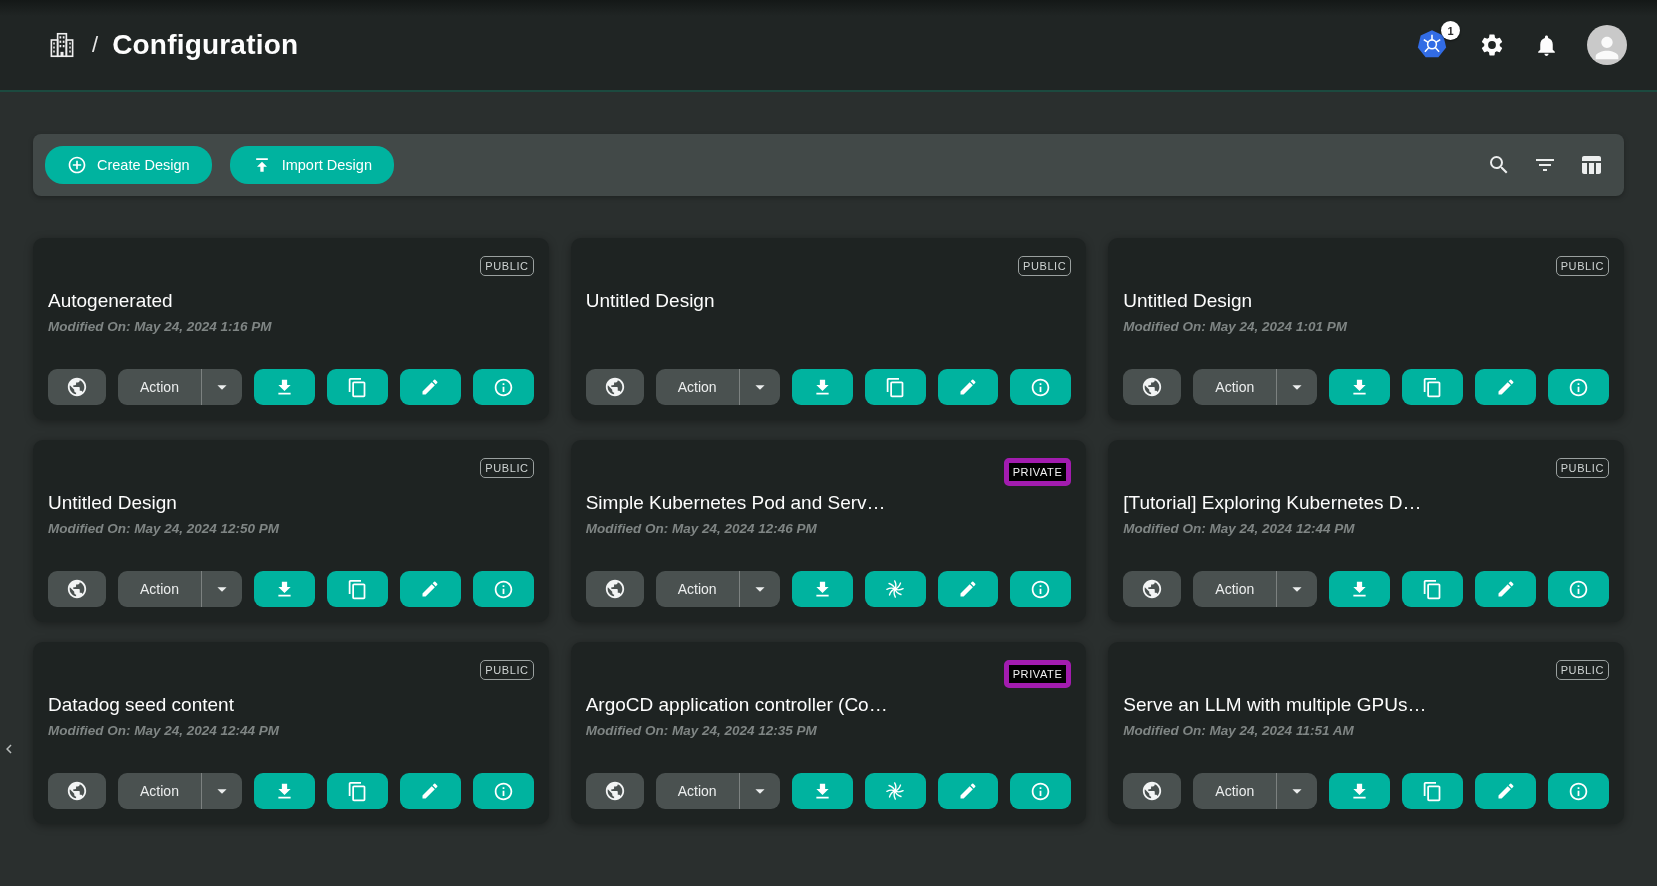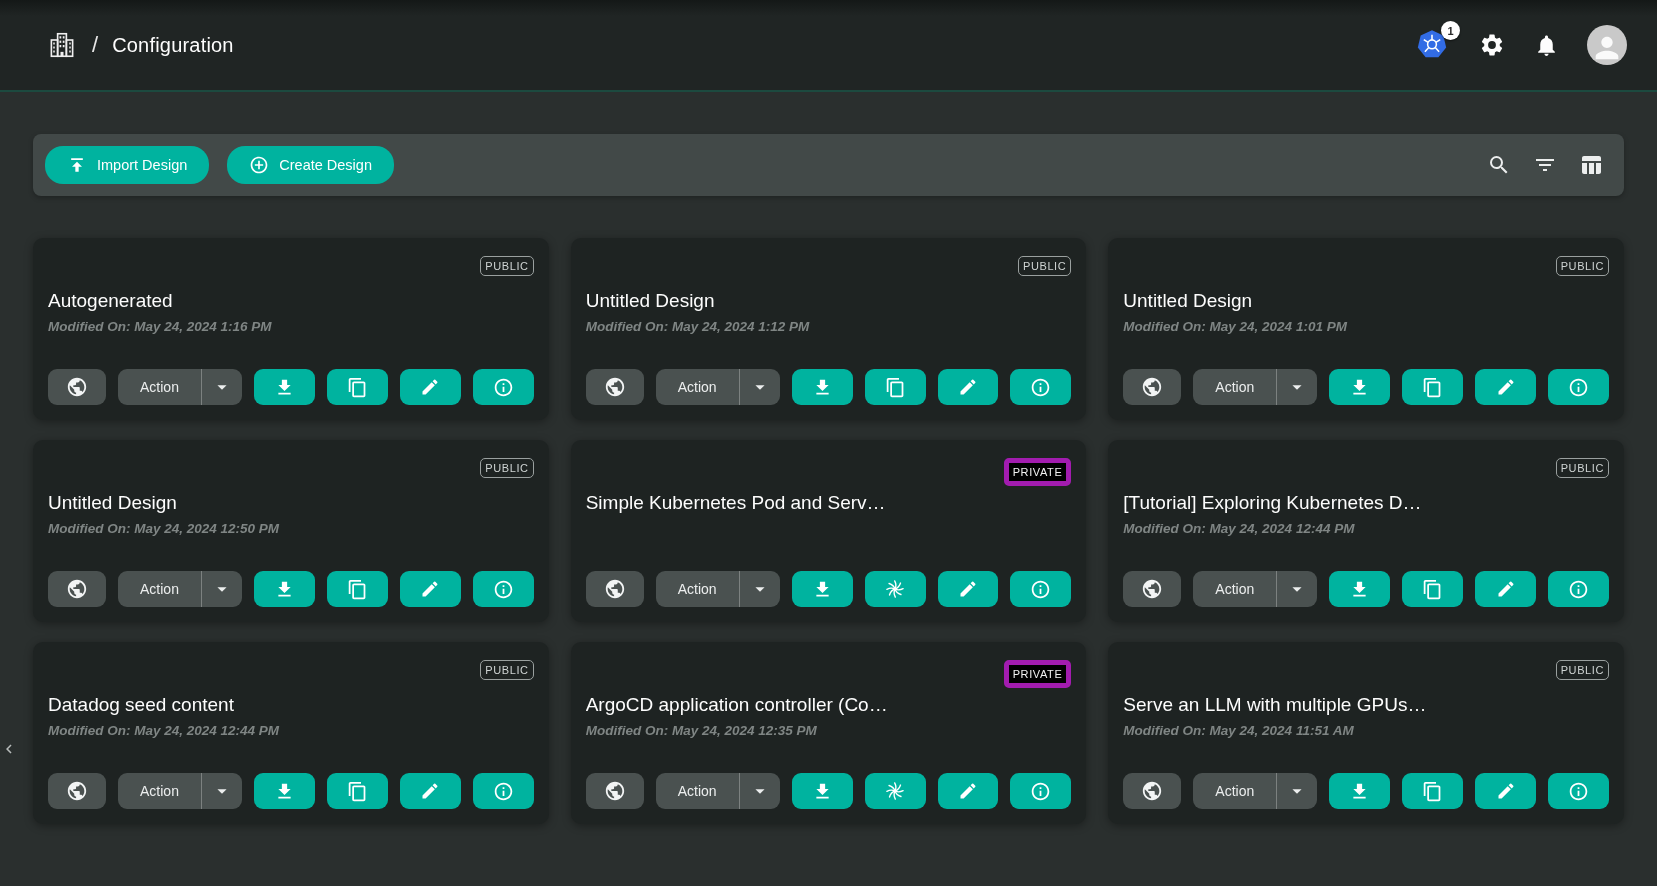--- a/index.html
+++ b/index.html
@@ -23,21 +23,21 @@
   .navbar{
     height:92px;
     background:linear-gradient(180deg,#141817 0px,#202524 16px);
     border-bottom:2px solid #1C4A3F;
     display:flex;align-items:center;
     padding:0 30px 0 46px;
   }
   .breadcrumb{display:flex;align-items:center;gap:14px;}
   .breadcrumb .org-ic{width:32px;height:32px;display:flex;align-items:center;justify-content:center;}
   .breadcrumb .sep{font-size:22px;color:#e8e8e8;font-weight:400;}
-  .page-title{font-size:20px;font-weight:400;color:#fdfdfd;letter-spacing:.2px;}
+  .page-title{font-size:28px;font-weight:700;color:#fdfdfd;letter-spacing:.2px;}
   .nav-right{margin-left:auto;display:flex;align-items:center;gap:28px;}
   .nav-ic{width:26px;height:26px;display:flex;align-items:center;justify-content:center;cursor:pointer;}
   .k8s-wrap{position:relative;width:36px;height:34px;cursor:pointer;}
   .k8s-badge{
     position:absolute;top:-7px;right:-9px;
     min-width:19px;height:19px;border-radius:50%;
     background:#fff;color:#2b2b2b;font-size:11px;font-weight:700;
     display:flex;align-items:center;justify-content:center;
     box-shadow:0 1px 2px rgba(0,0,0,.5);
   }
@@ -173,32 +173,32 @@
     </span>
   </div>
 </header>
 
 <main class="main">
 
   <div class="toolbar">
     <button class="btn-teal">
       <span>
         <svg width="20" height="20" viewBox="0 0 24 24" fill="#fff">
+          <path d="M13 7h-2v4H7v2h4v4h2v-4h4v-2h-4V7zm-1-5C6.48 2 2 6.48 2 12s4.48 10 10 10 10-4.48 10-10S17.52 2 12 2zm0 18c-4.41 0-8-3.59-8-8s3.59-8 8-8 8 3.59 8 8-3.59 8-8 8z"></path>
+        </svg>
+      </span>
+      <span>Create Design</span>
+    </button>
+    <button class="btn-teal">
+      <span>
+        <svg width="20" height="20" viewBox="0 0 24 24" fill="#fff">
           <path d="M5 4v2h14V4H5zm7 4l-6 6h4v6h4v-6h4l-6-6z"></path>
         </svg>
       </span>
       <span>Import Design</span>
-    </button>
-    <button class="btn-teal">
-      <span>
-        <svg width="20" height="20" viewBox="0 0 24 24" fill="#fff">
-          <path d="M13 7h-2v4H7v2h4v4h2v-4h4v-2h-4V7zm-1-5C6.48 2 2 6.48 2 12s4.48 10 10 10 10-4.48 10-10S17.52 2 12 2zm0 18c-4.41 0-8-3.59-8-8s3.59-8 8-8 8 3.59 8 8-3.59 8-8 8z"></path>
-        </svg>
-      </span>
-      <span>Create Design</span>
     </button>
 
     <div class="toolbar-icons">
       <span class="tool-ic">
         <svg width="24" height="24" viewBox="0 0 24 24" fill="#eceeee">
           <path d="M15.5 14h-.79l-.28-.27A6.47 6.47 0 0 0 16 9.5 6.5 6.5 0 1 0 9.5 16c1.61 0 3.09-.59 4.23-1.57l.27.28v.79l5 4.99L20.49 19l-4.99-5zm-6 0A4.5 4.5 0 1 1 14 9.5 4.49 4.49 0 0 1 9.5 14z"></path>
         </svg>
       </span>
       <span class="tool-ic">
         <svg width="24" height="24" viewBox="0 0 24 24" fill="#eceeee">
@@ -267,21 +267,20 @@
         </span>
       </button>
     </div>
   </div>
 
   <div class="card">
     <div class="card-head">
       <span class="card-title">Untitled Design</span>
       <span class="badge public">PUBLIC</span>
     </div>
-    <div class="card-modified">Modified On: May 24, 2024 1:12 PM</div>
     <div class="card-actions">
       <button class="cbtn gray globe-btn">
         <span>
           <svg width="22" height="22" viewBox="0 0 24 24" fill="#f2f4f4">
             <path d="M12 2C6.48 2 2 6.48 2 12s4.48 10 10 10 10-4.48 10-10S17.52 2 12 2zm-1 17.93c-3.95-.49-7-3.85-7-7.93 0-.62.08-1.21.21-1.79L9 15v1c0 1.1.9 2 2 2v1.93zm6.9-2.54c-.26-.81-1-1.39-1.9-1.39h-1v-3c0-.55-.45-1-1-1H8v-2h2c.55 0 1-.45 1-1V7h2c1.1 0 2-.9 2-2v-.41c2.93 1.19 5 4.06 5 7.41 0 2.08-.8 3.97-2.1 5.39z"></path>
           </svg>
         </span>
       </button>
       <button class="cbtn gray action-btn">
         <span class="action-label">Action</span>
@@ -432,20 +431,21 @@
         </span>
       </button>
     </div>
   </div>
 
   <div class="card">
     <div class="card-head">
       <span class="card-title">Simple Kubernetes Pod and Serv…</span>
       <span class="badge private">PRIVATE</span>
     </div>
+    <div class="card-modified">Modified On: May 24, 2024 12:46 PM</div>
     <div class="card-actions">
       <button class="cbtn gray globe-btn">
         <span>
           <svg width="22" height="22" viewBox="0 0 24 24" fill="#f2f4f4">
             <path d="M12 2C6.48 2 2 6.48 2 12s4.48 10 10 10 10-4.48 10-10S17.52 2 12 2zm-1 17.93c-3.95-.49-7-3.85-7-7.93 0-.62.08-1.21.21-1.79L9 15v1c0 1.1.9 2 2 2v1.93zm6.9-2.54c-.26-.81-1-1.39-1.9-1.39h-1v-3c0-.55-.45-1-1-1H8v-2h2c.55 0 1-.45 1-1V7h2c1.1 0 2-.9 2-2v-.41c2.93 1.19 5 4.06 5 7.41 0 2.08-.8 3.97-2.1 5.39z"></path>
           </svg>
         </span>
       </button>
       <button class="cbtn gray action-btn">
         <span class="action-label">Action</span>

